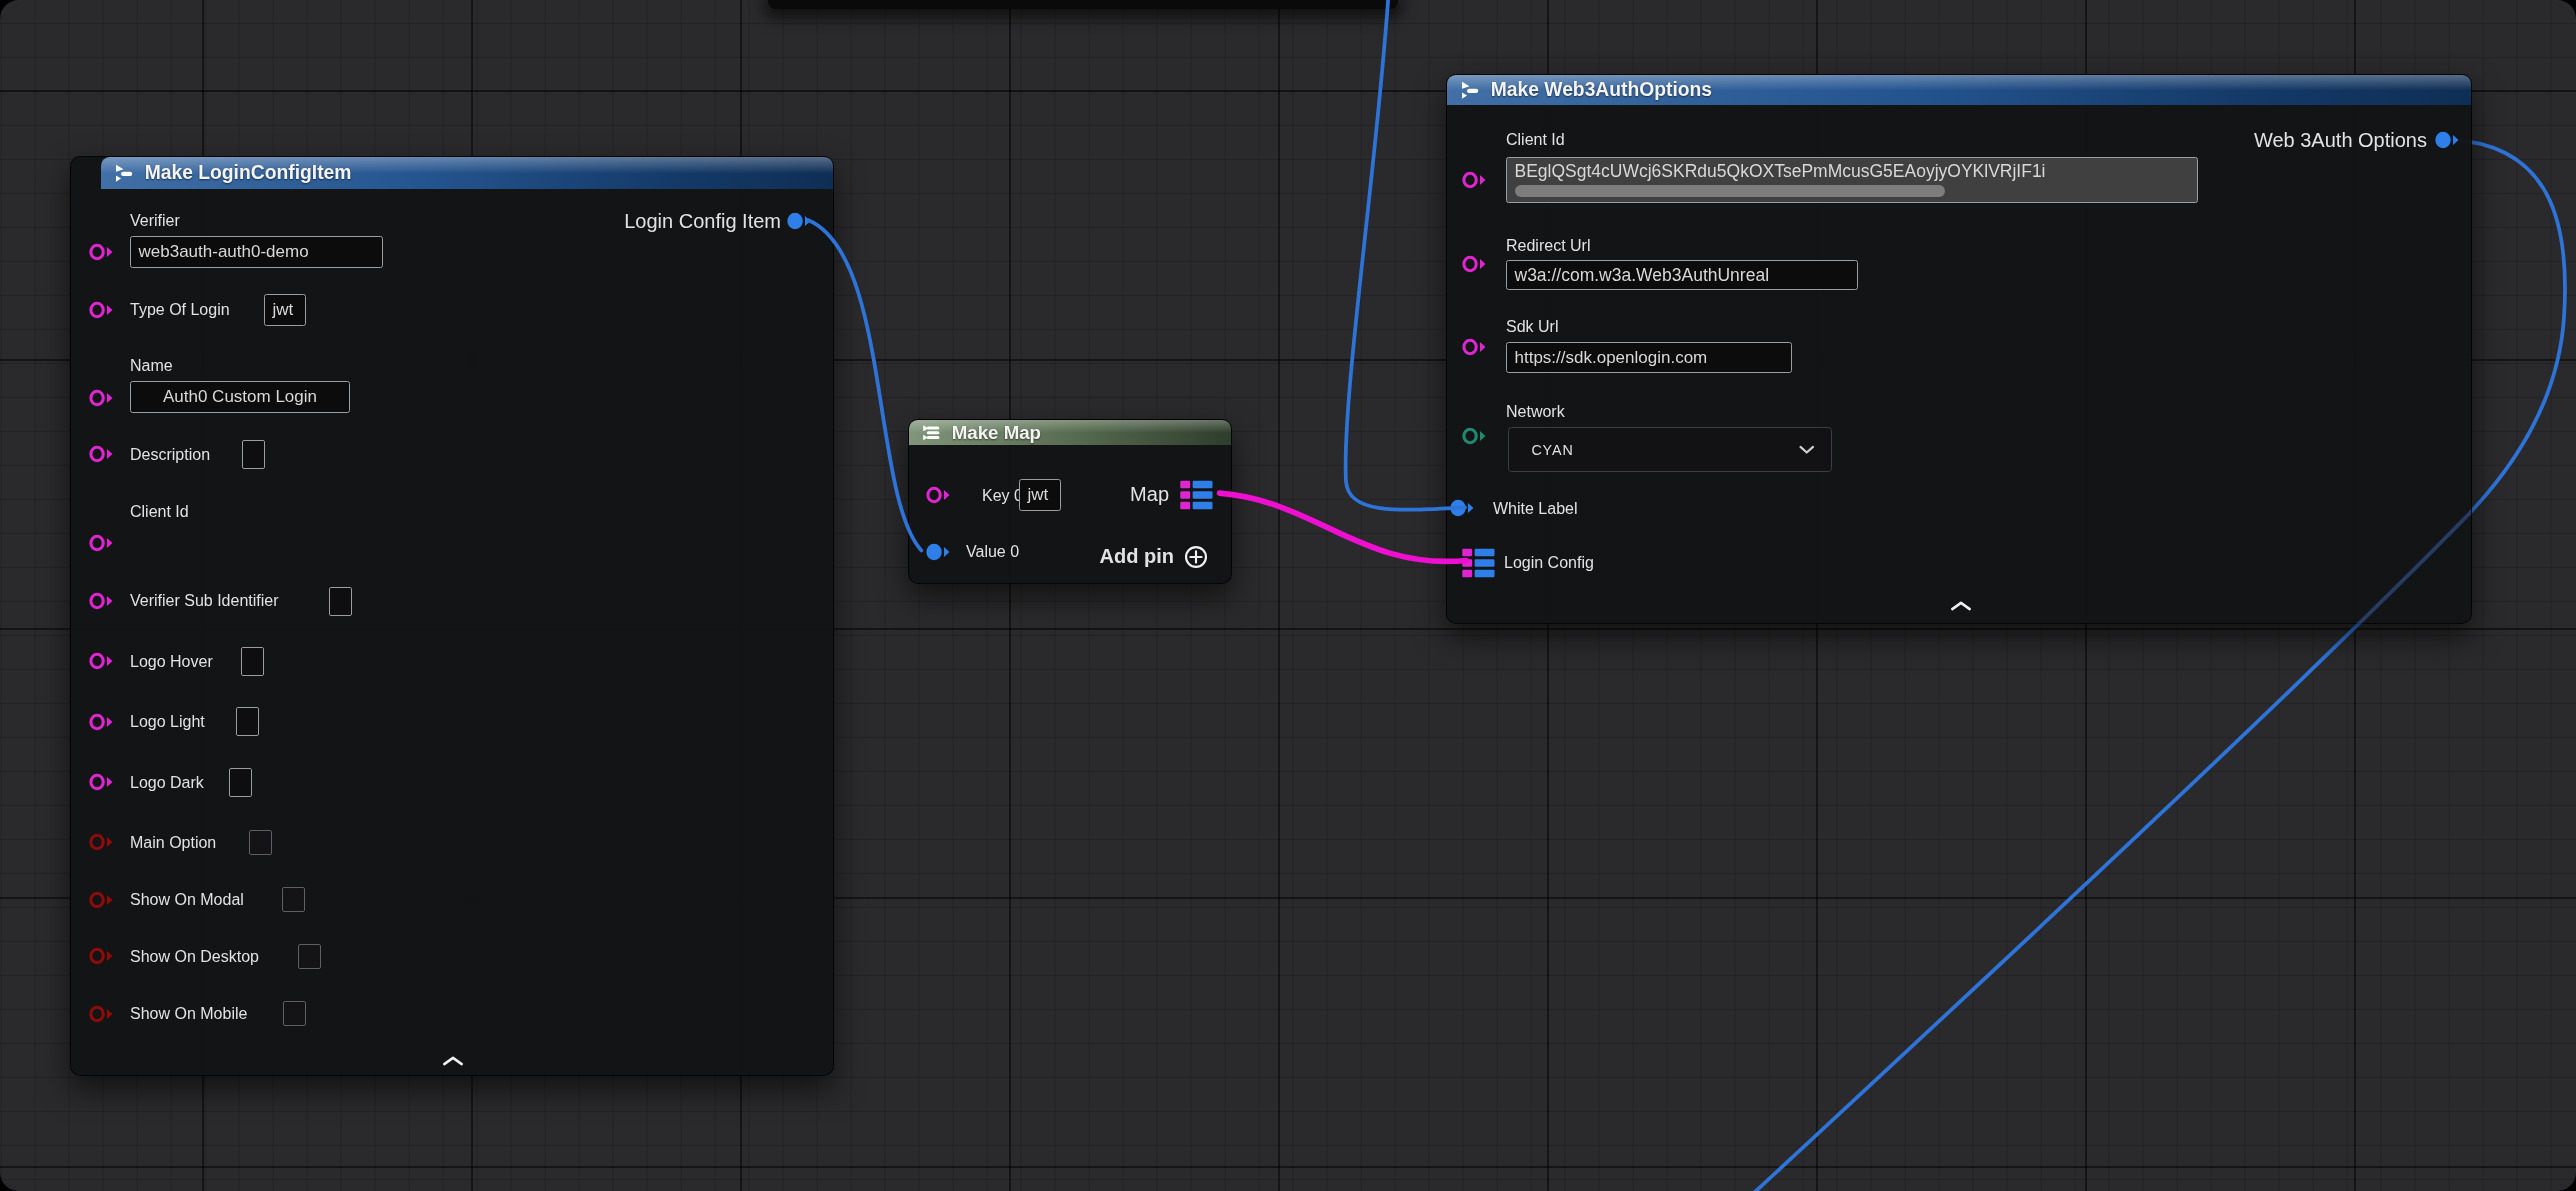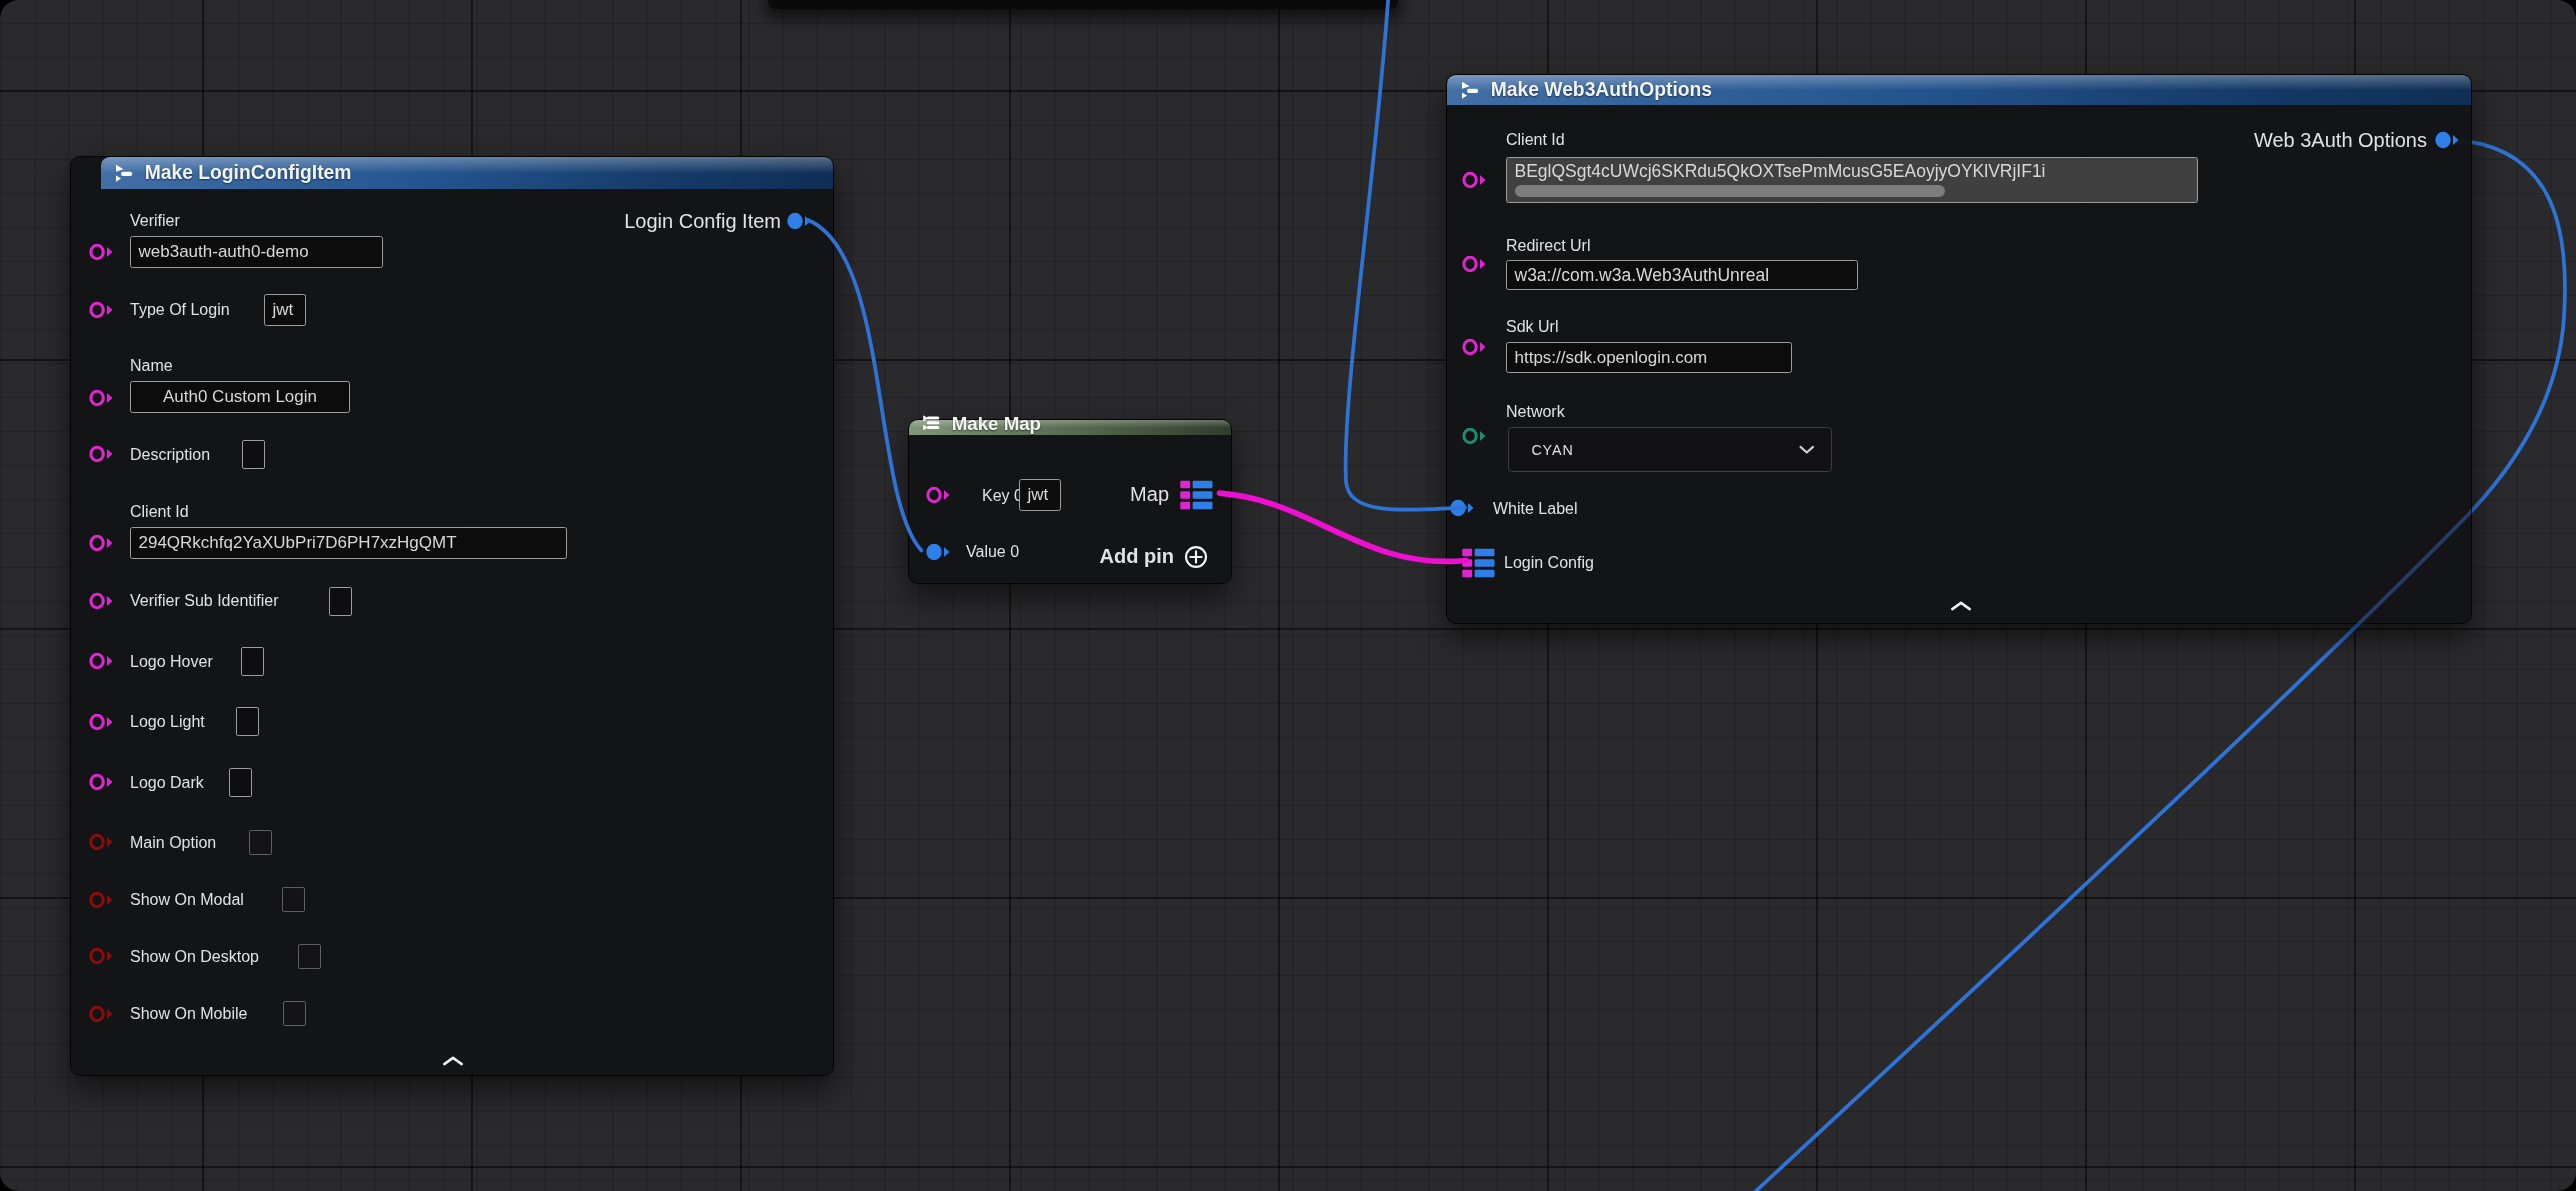--- a/index.html
+++ b/index.html
@@ -105,23 +105,20 @@
         <path d="M31 9 L40 17 L31 25 Z" fill="#de25cf"></path>
       </svg>
     <span class="plabel" style="left:59px;top:287px;">Description</span>
     <div class="sbox" style="left:171px;top:283px;"></div>
 
     <svg class="pin" style="left:31px;top:386px;" width="29" height="21" viewBox="0 0 46 34">
       <ellipse cx="15" cy="17" rx="10" ry="11" fill="none" stroke="#de25cf" stroke-width="5"></ellipse>
         <path d="M31 9 L40 17 L31 25 Z" fill="#de25cf"></path>
       </svg>
     <span class="plabel" style="left:59px;top:344px;">Client Id</span>
-    <div class="tfield" style="left:59px;top:370px;width:437px;height:32px;">
-      <span>294QRkchfq2YaXUbPri7D6PH7xzHgQMT</span>
-    </div>
 
     <svg class="pin" style="left:31px;top:444px;" width="29" height="21" viewBox="0 0 46 34">
       <ellipse cx="15" cy="17" rx="10" ry="11" fill="none" stroke="#de25cf" stroke-width="5"></ellipse>
         <path d="M31 9 L40 17 L31 25 Z" fill="#de25cf"></path>
       </svg>
     <span class="plabel" style="left:59px;top:433px;">Verifier Sub Identifier</span>
     <div class="sbox" style="left:258px;top:430px;"></div>
 
     <svg class="pin" style="left:31px;top:504px;" width="29" height="21" viewBox="0 0 46 34">
       <ellipse cx="15" cy="17" rx="10" ry="11" fill="none" stroke="#de25cf" stroke-width="5"></ellipse>
@@ -171,21 +168,21 @@
       </svg>
     <span class="plabel" style="left:59px;top:846px;">Show On Mobile</span>
     <div class="bbox" style="left:212px;top:844px;"></div>
 
     <svg class="icon-c" style="left:382px;top:904px;" width="24" height="12.5" viewBox="0 0 38 20">
       <polyline points="5,15 19,5 33,15" fill="none" stroke="#f0f0f0" stroke-width="4" stroke-linecap="round" stroke-linejoin="round"></polyline>
     </svg>
   </div>
 
   <div class="node" style="left:908px;top:419px;width:324px;height:165px;">
-    <div class="hdr hdr-green" style="height:15px;align-items:flex-end;">
+    <div class="hdr hdr-green" style="height:25px;">
       <svg width="24" height="24" viewBox="0 0 40 40">
         <path d="M7 7 L16 12.5 L7 17 Z" fill="#fff"></path>
         <rect x="13" y="9" width="21" height="5" rx="2.5" fill="#fff"></rect>
         <rect x="13" y="17" width="21" height="5" rx="2.5" fill="#fff"></rect>
         <rect x="13" y="25" width="21" height="5" rx="2.5" fill="#fff"></rect>
         <path d="M7 23 L15 27.5 L7 32 Z" fill="#fff"></path>
       </svg>
       <span class="hdr-title" style="font-size:18.7px;">Make Map</span>
     </div>
 

